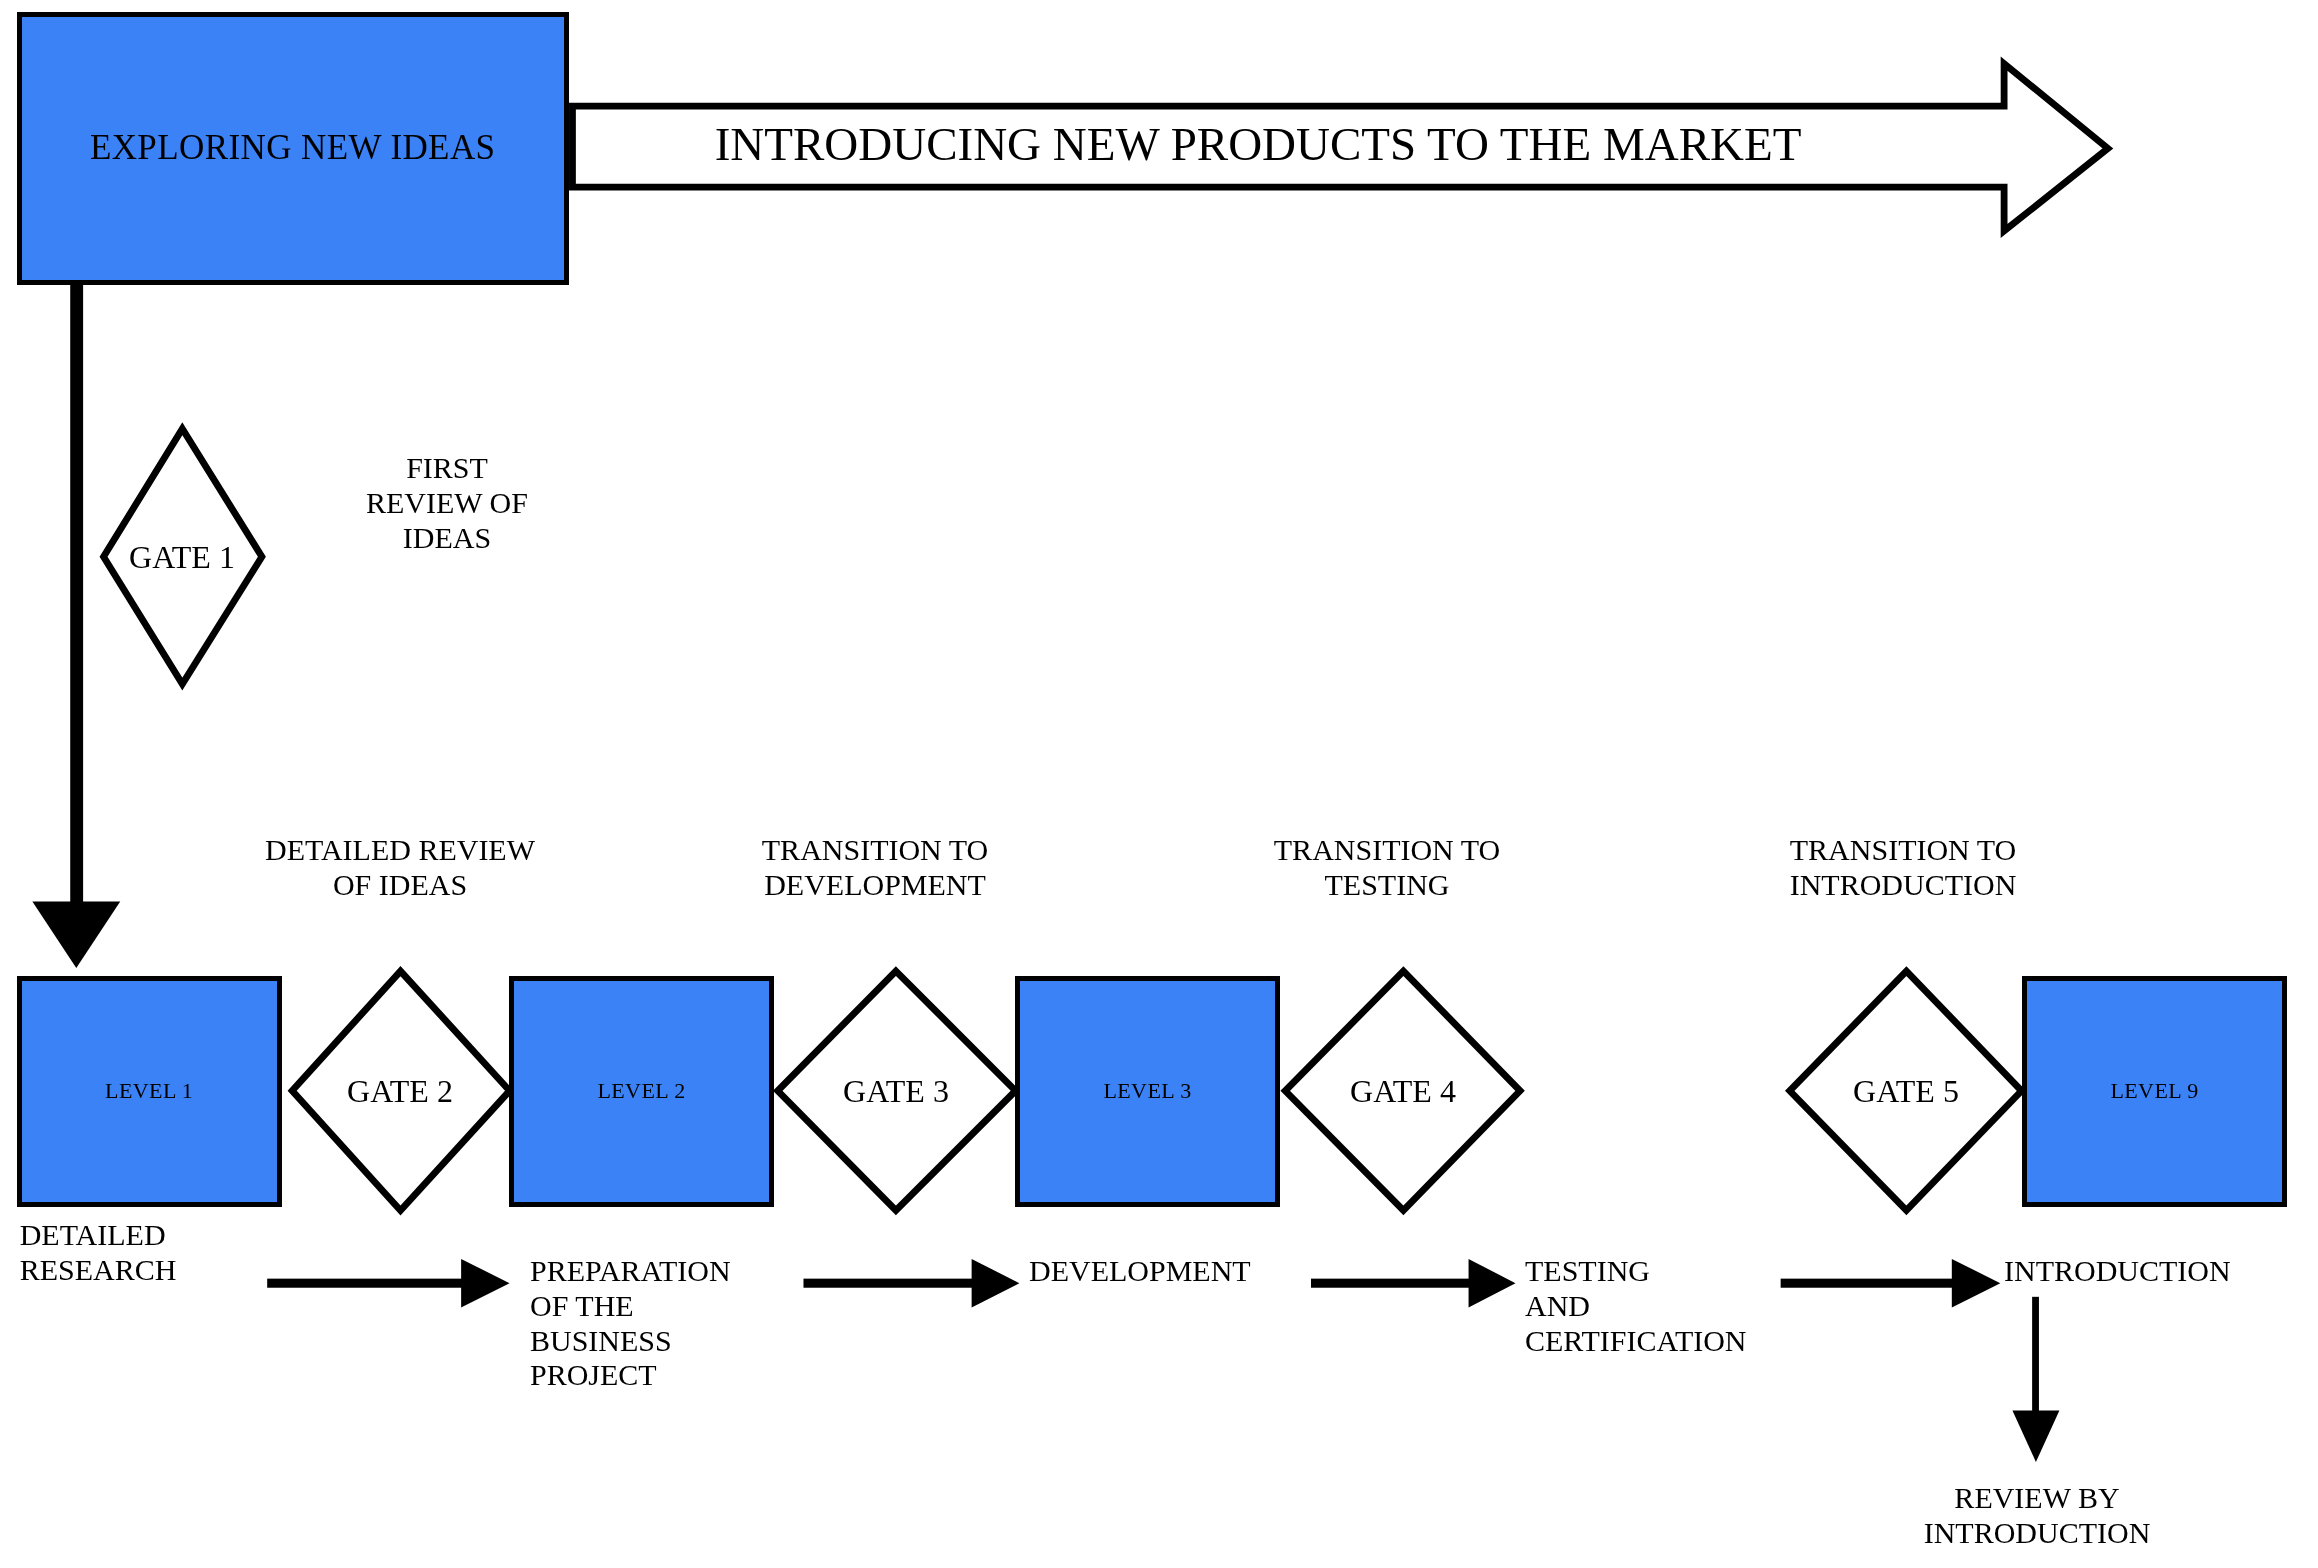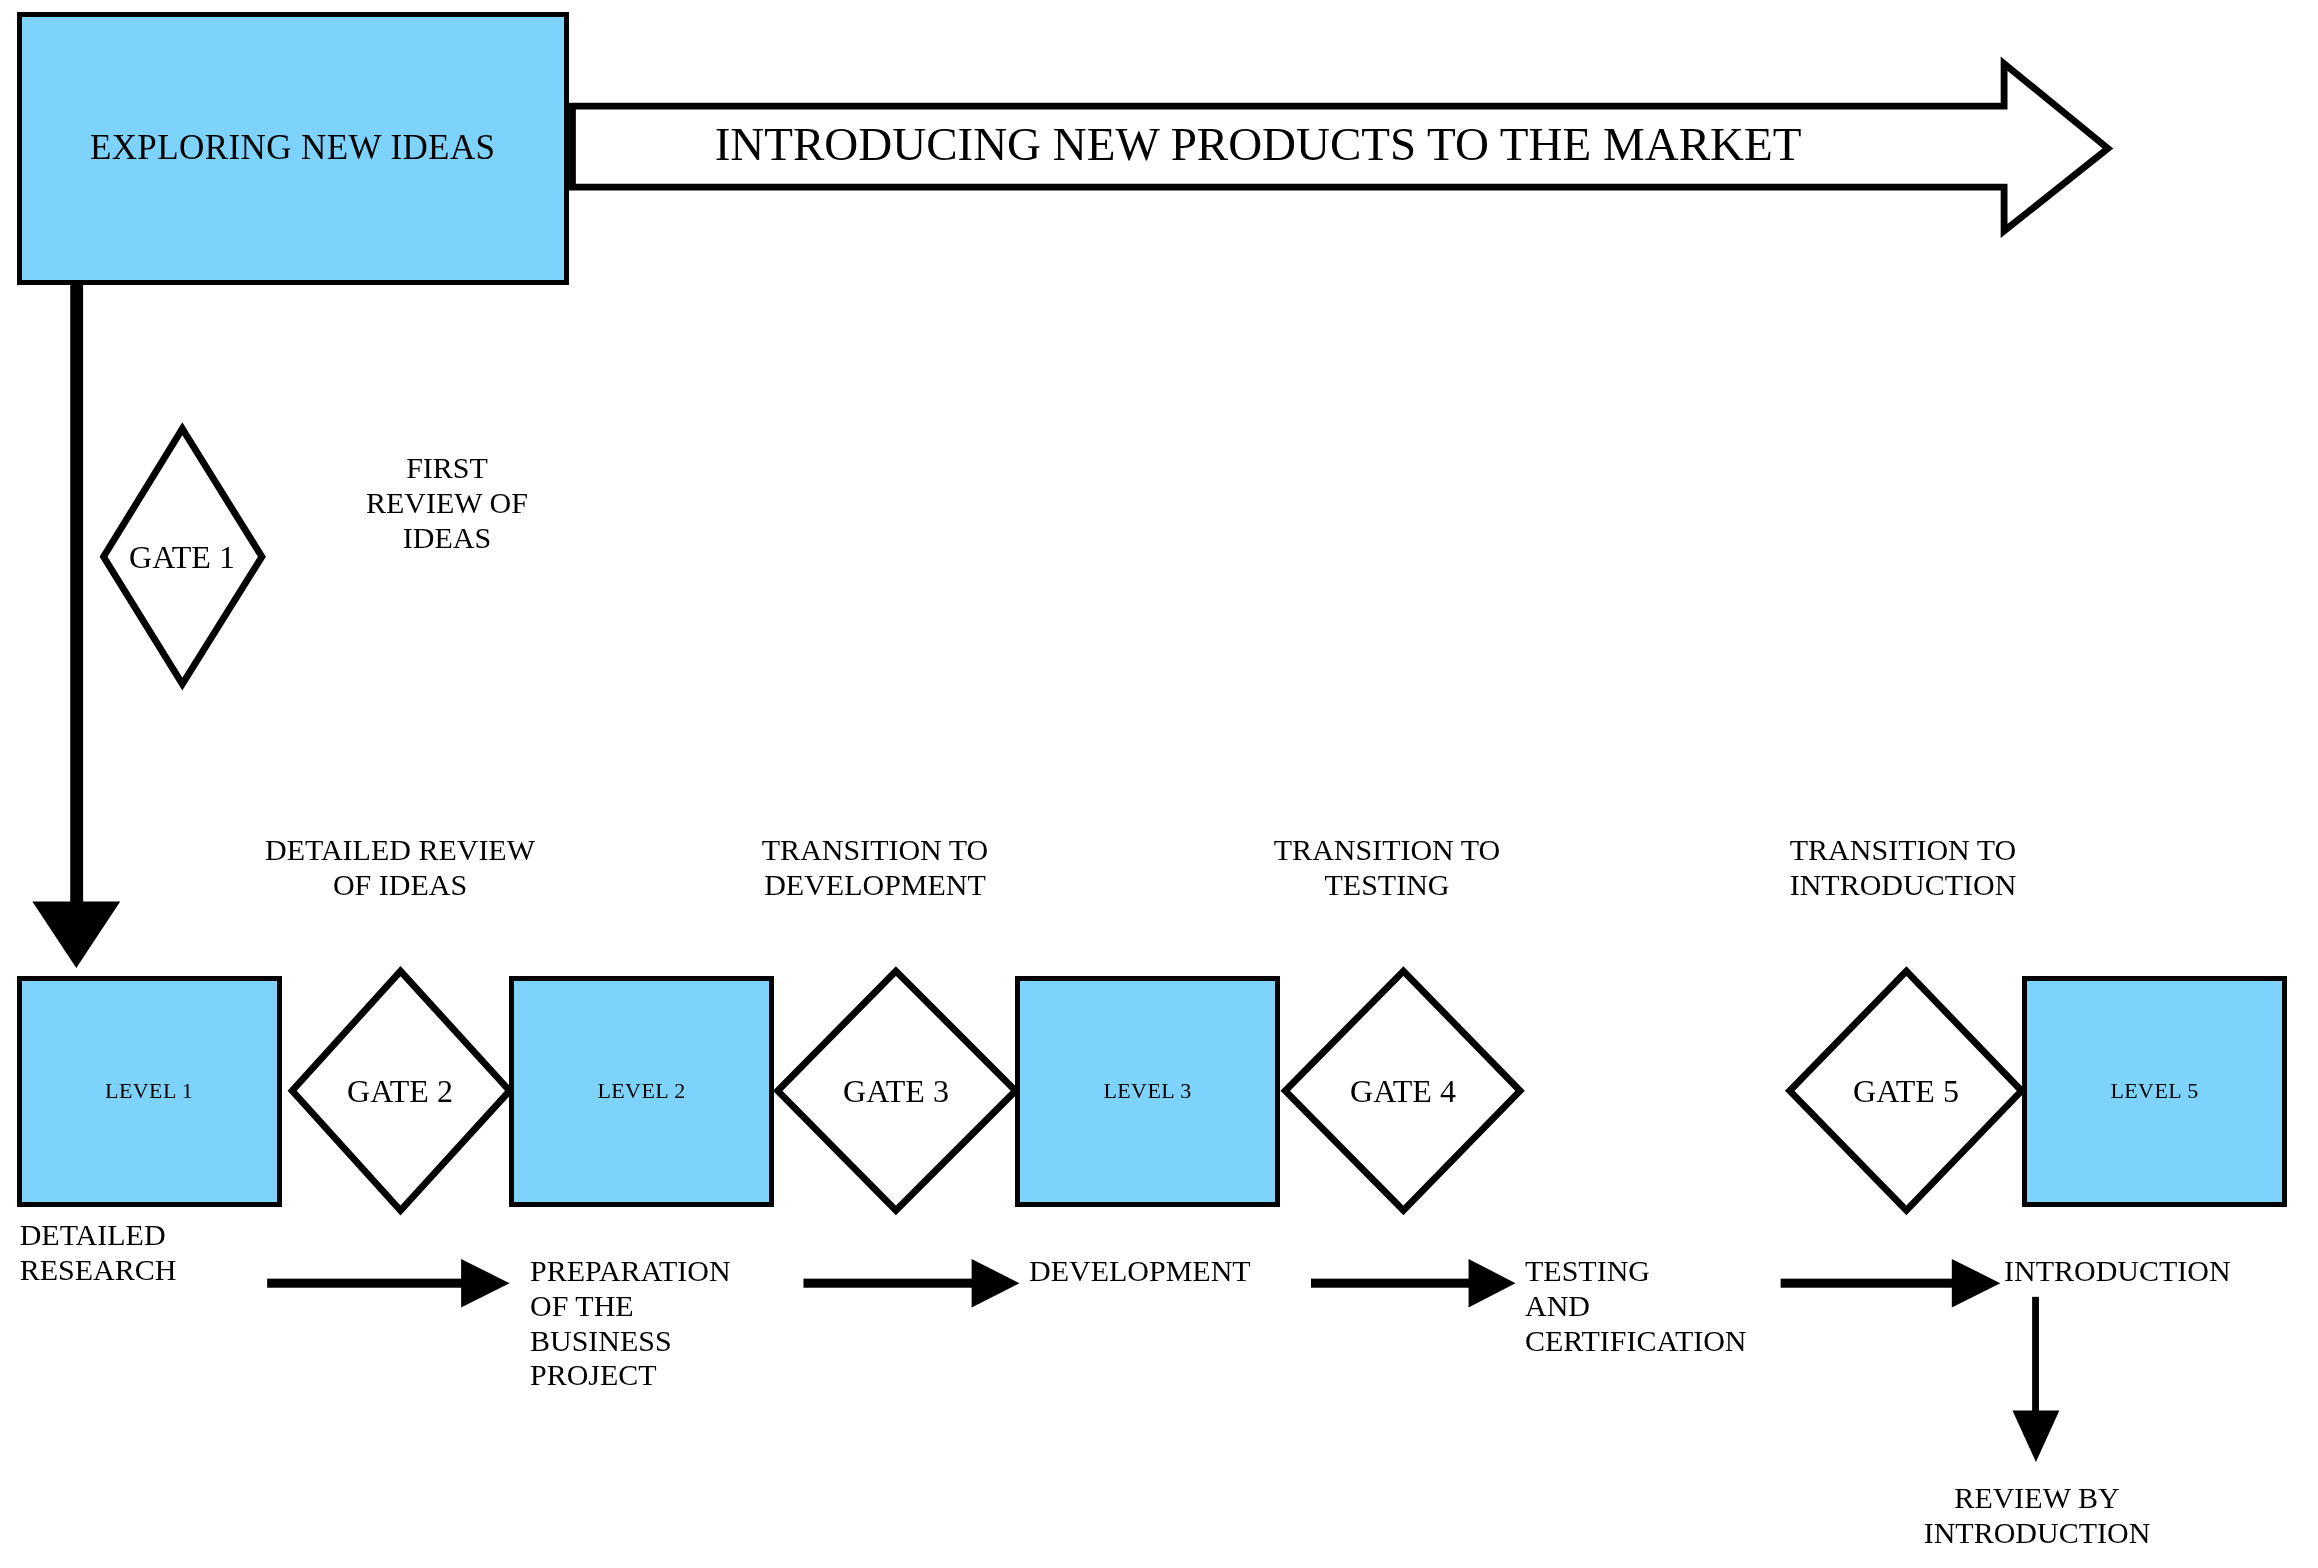--- a/index.html
+++ b/index.html
@@ -6,21 +6,21 @@
   body{width:2319px;height:1568px;position:relative;overflow:hidden;
        font-family:"Liberation Serif","DejaVu Serif",serif;color:#000;}
   #stage{position:absolute;left:0;top:0;width:2319px;height:1568px;}
 
   .svg-layer{position:absolute;left:0;top:0;width:2319px;height:1568px;}
 
   .node{position:absolute;box-sizing:border-box;display:flex;
         align-items:center;justify-content:center;text-align:center;}
 
   
-  .procbox{background:#7dd3fc;border:5.3px solid #000;}
+  .procbox{background:#3b82f6;border:5.3px solid #000;}
   .procbox .lbl{font-size:22px;letter-spacing:0.4px;line-height:1.1;}
 
   
   #exploring-box{left:16.7px;top:12px;width:552px;height:273px;}
   #exploring-box .lbl{font-size:35px;}
 
   
   #level-1{left:16.7px;top:976px;width:265px;height:231px;}
   #level-2{left:509px;top:976px;width:265px;height:231px;}
   #level-3{left:1015px;top:976px;width:265px;height:231px;}
@@ -107,21 +107,21 @@
   <div class="node procbox" id="level-1">
     <span class="lbl">LEVEL 1</span>
   </div>
   <div class="node procbox" id="level-2">
     <span class="lbl">LEVEL 2</span>
   </div>
   <div class="node procbox" id="level-3">
     <span class="lbl">LEVEL 3</span>
   </div>
   <div class="node procbox" id="level-5">
-    <span class="lbl">LEVEL 5</span>
+    <span class="lbl">LEVEL 9</span>
   </div>
 
   <div id="banner-label">INTRODUCING NEW PRODUCTS TO THE MARKET</div>
 
   <div class="gatelbl" id="gate-1-label" style="left:182px;top:557px;transform:translate(-50%,-50%);">GATE 1</div>
   <div class="gatelbl" style="left:400px;top:1091px;transform:translate(-50%,-50%);">GATE 2</div>
   <div class="gatelbl" style="left:896px;top:1091px;transform:translate(-50%,-50%);">GATE 3</div>
   <div class="gatelbl" style="left:1403px;top:1091px;transform:translate(-50%,-50%);">GATE 4</div>
   <div class="gatelbl" style="left:1906px;top:1091px;transform:translate(-50%,-50%);">GATE 5</div>
 

